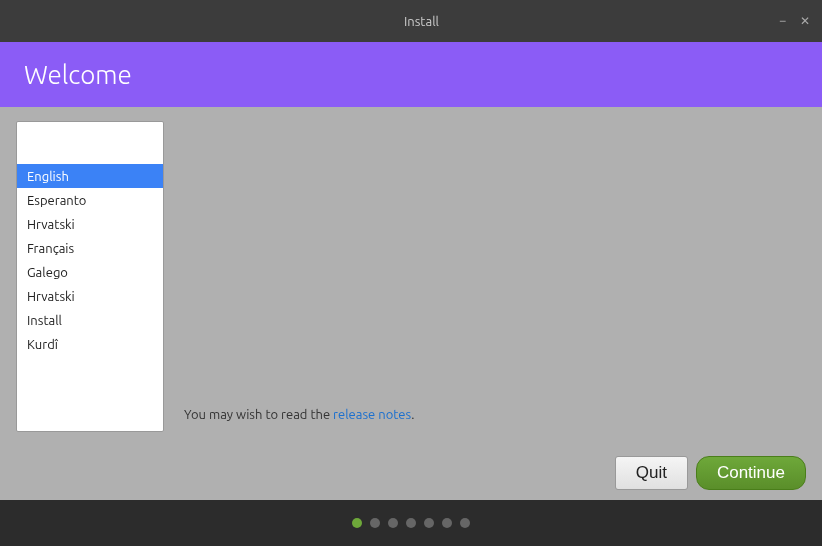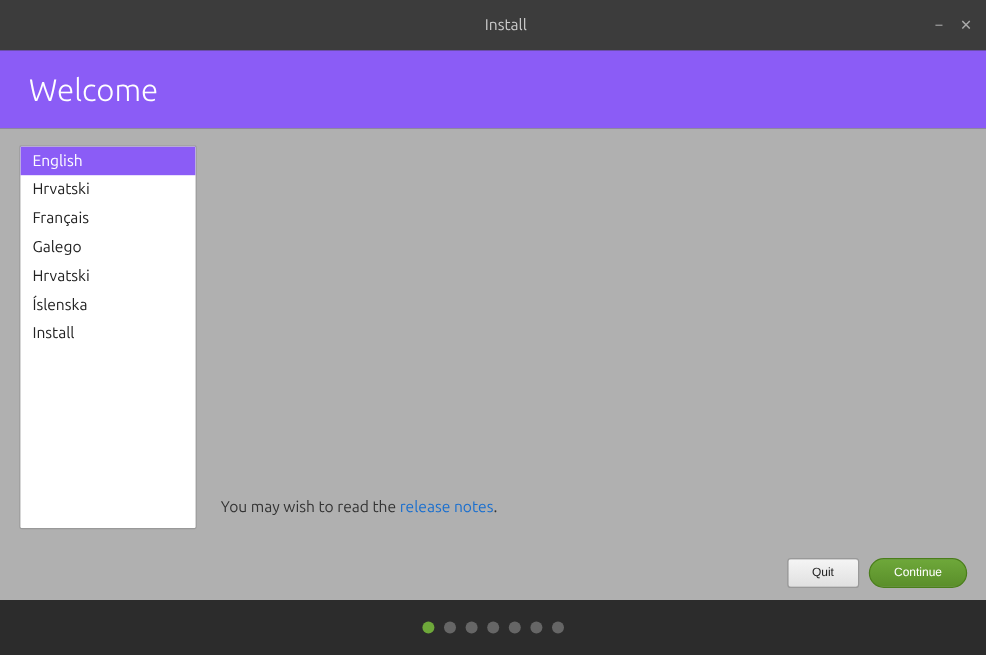--- a/index.html
+++ b/index.html
@@ -84,22 +84,23 @@
       list-style: none;
       border-radius: 2px;
     }
     #language-list li {
       padding: 5px 10px;
       cursor: pointer;
       font-size: 13px;
       color: #222;
     }
     #language-list li.selected {
-      background: #8b5cf6;
+      background: #3b82f6;
       color: #fff;
+      margin-top: 42px;
     }
 
     
     #right-panel {
       flex: 1;
       display: flex;
       flex-direction: column;
       padding: 8px 4px;
       justify-content: flex-end;
     }
@@ -118,21 +119,21 @@
       display: flex;
       justify-content: flex-end;
       align-items: center;
       padding: 10px 16px;
       gap: 8px;
       background: #b0b0b0;
       flex-shrink: 0;
     }
     .action-btn {
       padding: 6px 20px;
-      font-size: 10px;
+      font-size: 17px;
       border-radius: 3px;
       cursor: pointer;
       border: 1px solid #999;
       background: linear-gradient(to bottom, #f5f5f5, #e0e0e0);
       color: #222;
     }
     .action-btn.primary {
       background: linear-gradient(to bottom, #6ea83a, #5a8e2a);
       border-color: #4a7e1a;
       color: #fff;
@@ -185,26 +186,27 @@
 
 <div id="header">
   <span id="header-title">Welcome</span>
 </div>
 
 <div id="main">
   <div id="content-area">
 
     <ul id="language-list">
     <li class="selected">English</li>
+        <li>Esperanto</li>
         <li>Hrvatski</li>
         <li>Français</li>
         <li>Galego</li>
         <li>Hrvatski</li>
-        <li>Íslenska</li>
         <li>Install</li>
+        <li>Kurdî</li>
       </ul>
 
     <div id="right-panel">
       <p id="info-text">
         <span>You may wish to read the </span><a id="release-notes-link" href="#">release notes</a><span>.</span>
       </p>
     </div>
 
   </div>
 

